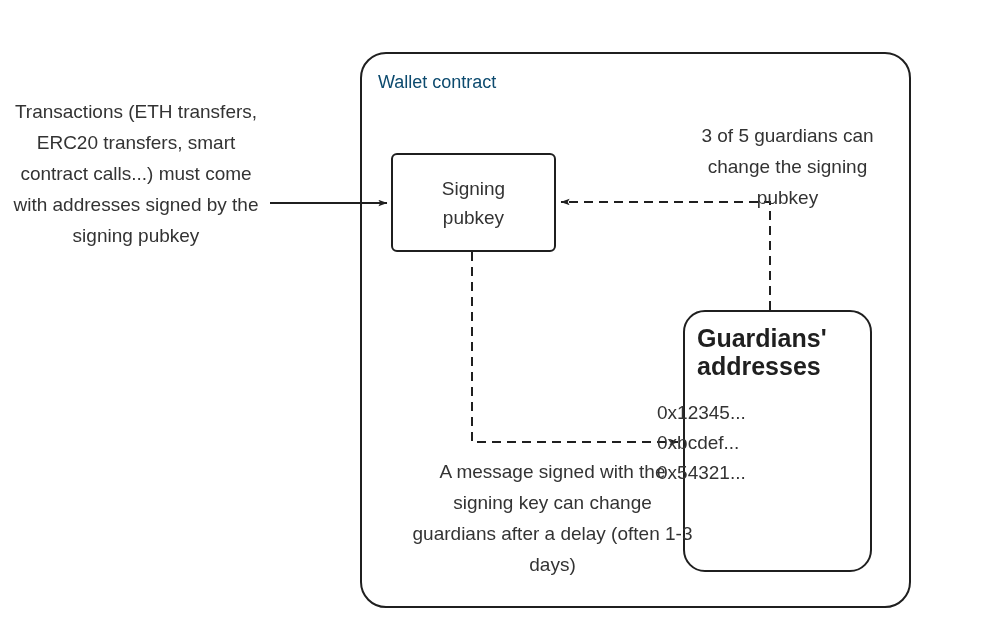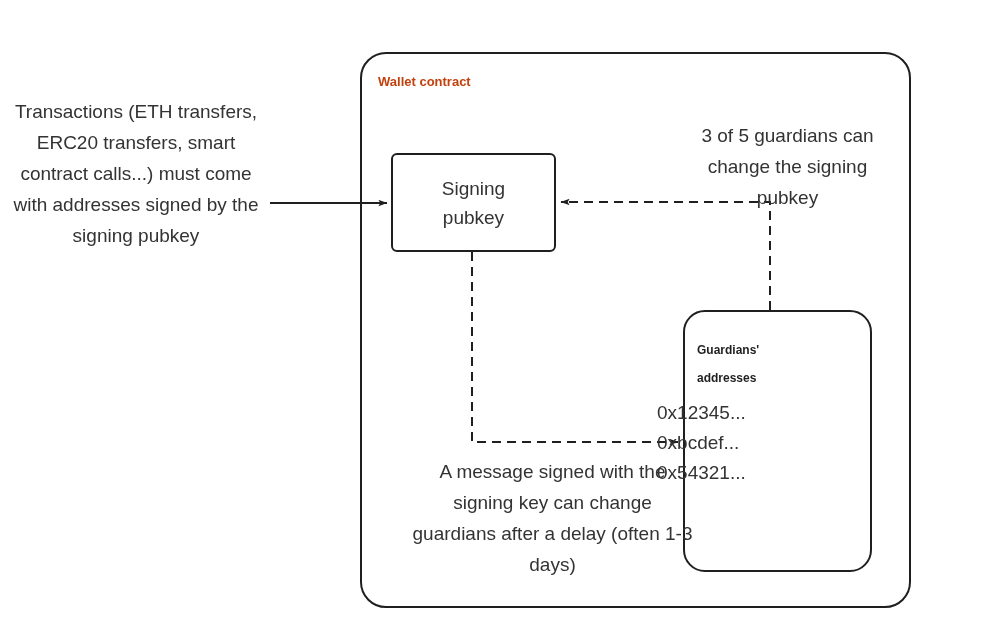--- a/index.html
+++ b/index.html
@@ -49,23 +49,23 @@
     height: 556px;
     border: 2px solid #1f1f1f;
     border-radius: 26px;
     box-sizing: border-box;
     background: transparent;
   }
   #wallet-title {
     position: absolute;
     left: 378px;
     top: 71px;
-    font-size: 13px;
-    font-weight: bold;
-    color: #c2410c;
+    font-size: 18px;
+    font-weight: normal;
+    color: #0c4a6e;
     line-height: 22px;
     text-align: left;
   }
 
   #signing-box {
     position: absolute;
     left: 391px;
     top: 153px;
     width: 165px;
     height: 99px;
@@ -94,27 +94,26 @@
     border: 2px solid #1f1f1f;
     border-radius: 22px;
     box-sizing: border-box;
     background: #ffffff;
   }
   #guardians-title {
     position: absolute;
     left: 697px;
     top: 324px;
     width: 160px;
-    font-size: 12px;
+    font-size: 25px;
     font-weight: bold;
     line-height: 28px;
     color: #1f1f1f;
     white-space: pre-line;
     text-align: left;
-    margin-top: 12px;
   }
   #guardians-list {
     position: absolute;
     left: 657px;
     top: 398px;
     width: 165px;
     font-size: 19px;
     line-height: 30px;
     color: #333333;
     text-align: left;

